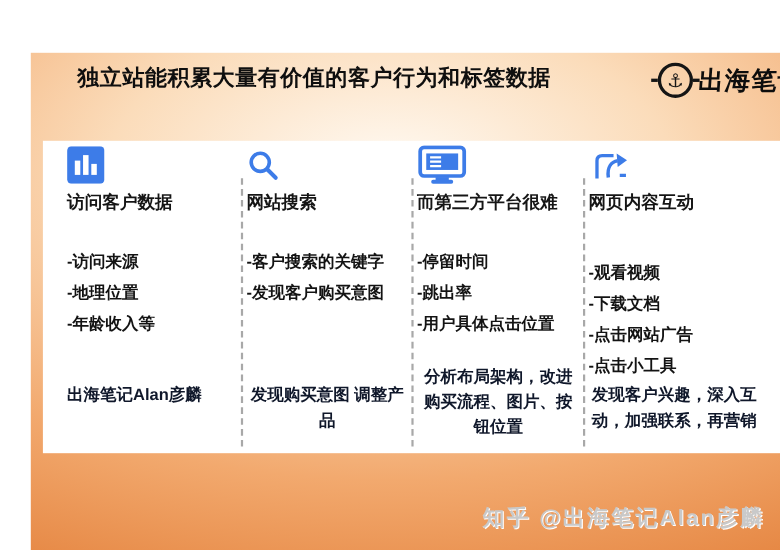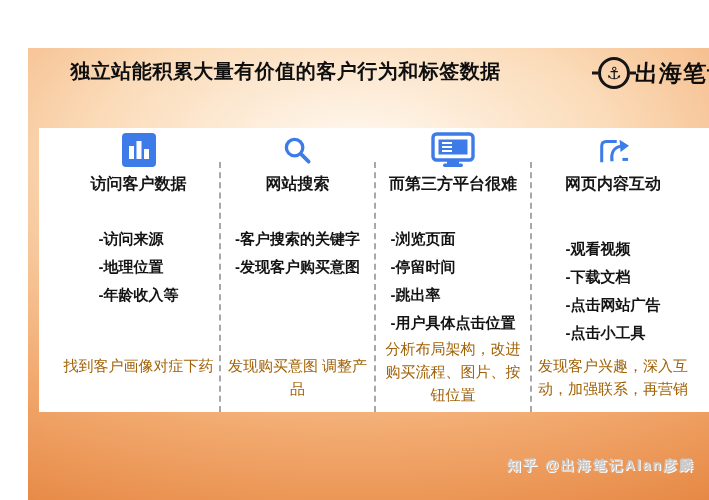--- a/index.html
+++ b/index.html
@@ -41,50 +41,50 @@
     font-size:23px;font-weight:900;color:#0d0d0d;
     transform:skewX(-4deg);letter-spacing:1px;white-space:nowrap;
   }
   
   .panel{
     position:absolute;left:11px;top:80px;width:676px;height:284px;
     background:#ffffff;
     display:grid;grid-template-columns:181px 155px 156px 184px;
   }
   .col{
-    position:relative;display:flex;flex-direction:column;align-items:center;
+    position:relative;display:flex;flex-direction:column;align-items:flex-start;
     padding:3px 4px 12px;box-sizing:border-box;
   }
   .col-sep::before{
     content:"";position:absolute;left:-1px;top:34px;bottom:6px;
     border-left:2px dashed #a8a8a8;
   }
   .col.c1{padding-left:22px;}
   .col.c4{padding-right:24px;}
   .icon-wrap{height:38px;display:flex;align-items:center;justify-content:center;}
   .col-title{
     margin:5px 0 0;font-size:16px;font-weight:800;color:#151515;white-space:nowrap;
   }
   .col-list{list-style:none;margin:30px 0 0;padding:0;}
   .c4 .col-list{margin-top:40px;}
   .col-list li{
     font-size:15px;font-weight:700;color:#131313;line-height:28px;white-space:nowrap;
   }
   .col-summary{
     margin-top:auto;min-height:52px;
     display:flex;align-items:flex-start;justify-content:center;
-    text-align:center;color:#a16207;font-weight:400;
+    text-align:center;color:#0f172a;font-weight:700;
     font-size:15px;line-height:23px;
   }
   .c3 .col-summary{max-width:170px;}
   .c4 .col-summary{max-width:176px;}
   
   .watermark{
     position:absolute;right:14px;top:457px;
-    font-size:14px;font-weight:700;letter-spacing:2px;
+    font-size:20px;font-weight:700;letter-spacing:2px;
     color:#c9c9c9;text-shadow:1px 1px 0 #ffffff;white-space:nowrap;
   }
 </style>
 </head>
 <body>
 
 <div>
 
   <div class="frame">
 
@@ -109,21 +109,21 @@
             <rect x="14.5" y="8" width="5" height="18" fill="#ffffff"></rect>
             <rect x="22" y="16" width="5" height="10" fill="#ffffff"></rect>
           </svg>
         </div>
         <h3 class="col-title">访问客户数据</h3>
         <ul class="col-list">
           <li>-访问来源</li>
           <li>-地理位置</li>
           <li>-年龄收入等</li>
         </ul>
-        <div class="col-summary">找到客户画像对症下药</div>
+        <div class="col-summary">出海笔记Alan彦麟</div>
       </section>
 
       <section class="col c2 col-sep">
         <div class="icon-wrap">
           <svg width="31" height="31" viewBox="0 0 32 32" aria-hidden="true">
             <circle cx="13" cy="13" r="8.5" fill="none" stroke="#3d7ce8" stroke-width="3.4"></circle>
             <line x1="19.5" y1="19.5" x2="27.5" y2="27.5" stroke="#3d7ce8" stroke-width="3.8" stroke-linecap="round"></line>
           </svg>
         </div>
         <h3 class="col-title">网站搜索</h3>
@@ -141,21 +141,20 @@
             <rect x="8.5" y="7.5" width="29" height="15" fill="#3d7ce8"></rect>
             <line x1="12" y1="11" x2="22" y2="11" stroke="#ffffff" stroke-width="2"></line>
             <line x1="12" y1="15" x2="22" y2="15" stroke="#ffffff" stroke-width="2"></line>
             <line x1="12" y1="19" x2="22" y2="19" stroke="#ffffff" stroke-width="2"></line>
             <rect x="17" y="29" width="12" height="3" fill="#3d7ce8"></rect>
             <rect x="13" y="31.5" width="20" height="3.5" rx="1.7" fill="#3d7ce8"></rect>
           </svg>
         </div>
         <h3 class="col-title">而第三方平台很难</h3>
         <ul class="col-list">
-          <li>-浏览页面</li>
           <li>-停留时间</li>
           <li>-跳出率</li>
           <li>-用户具体点击位置</li>
         </ul>
         <div class="col-summary">分析布局架构，改进购买流程、图片、按钮位置</div>
       </section>
 
       <section class="col c4 col-sep">
         <div class="icon-wrap">
           <svg width="38" height="32" viewBox="0 0 38 34" aria-hidden="true">

